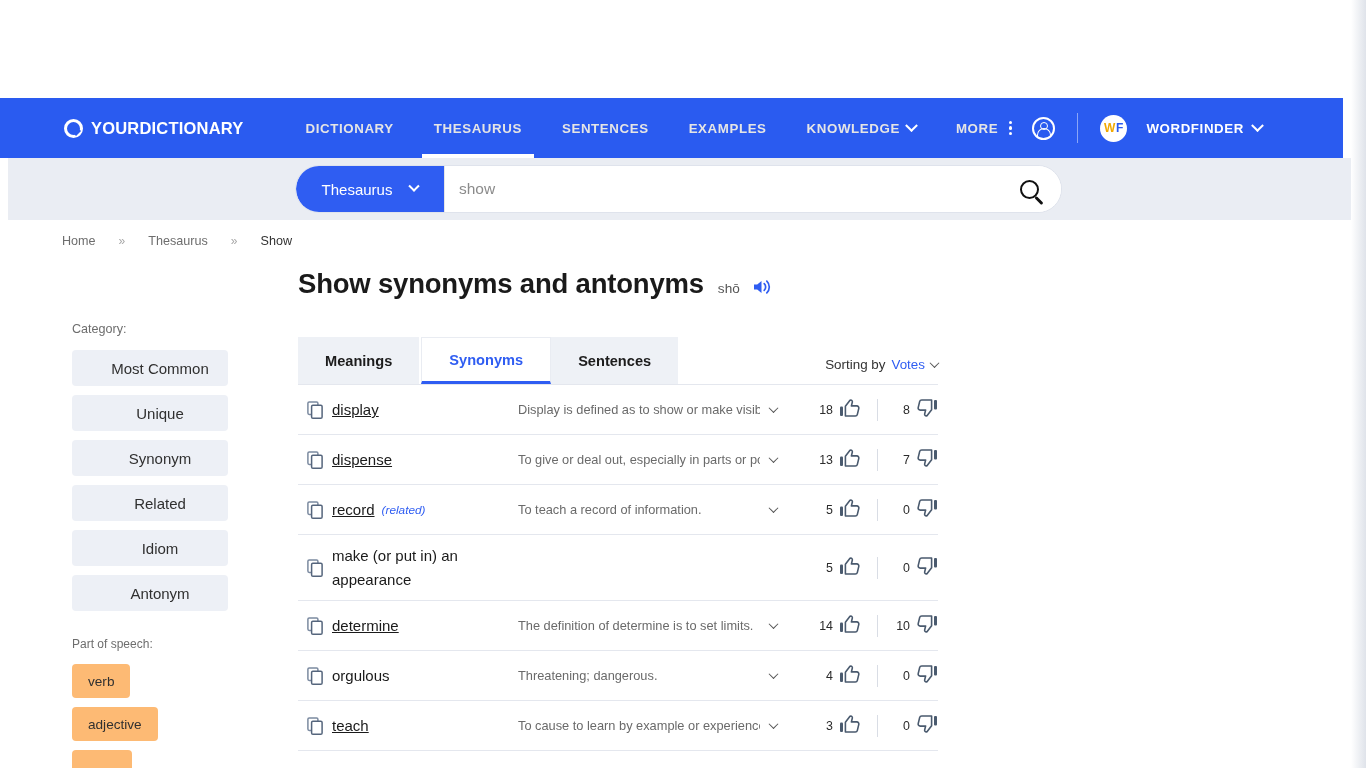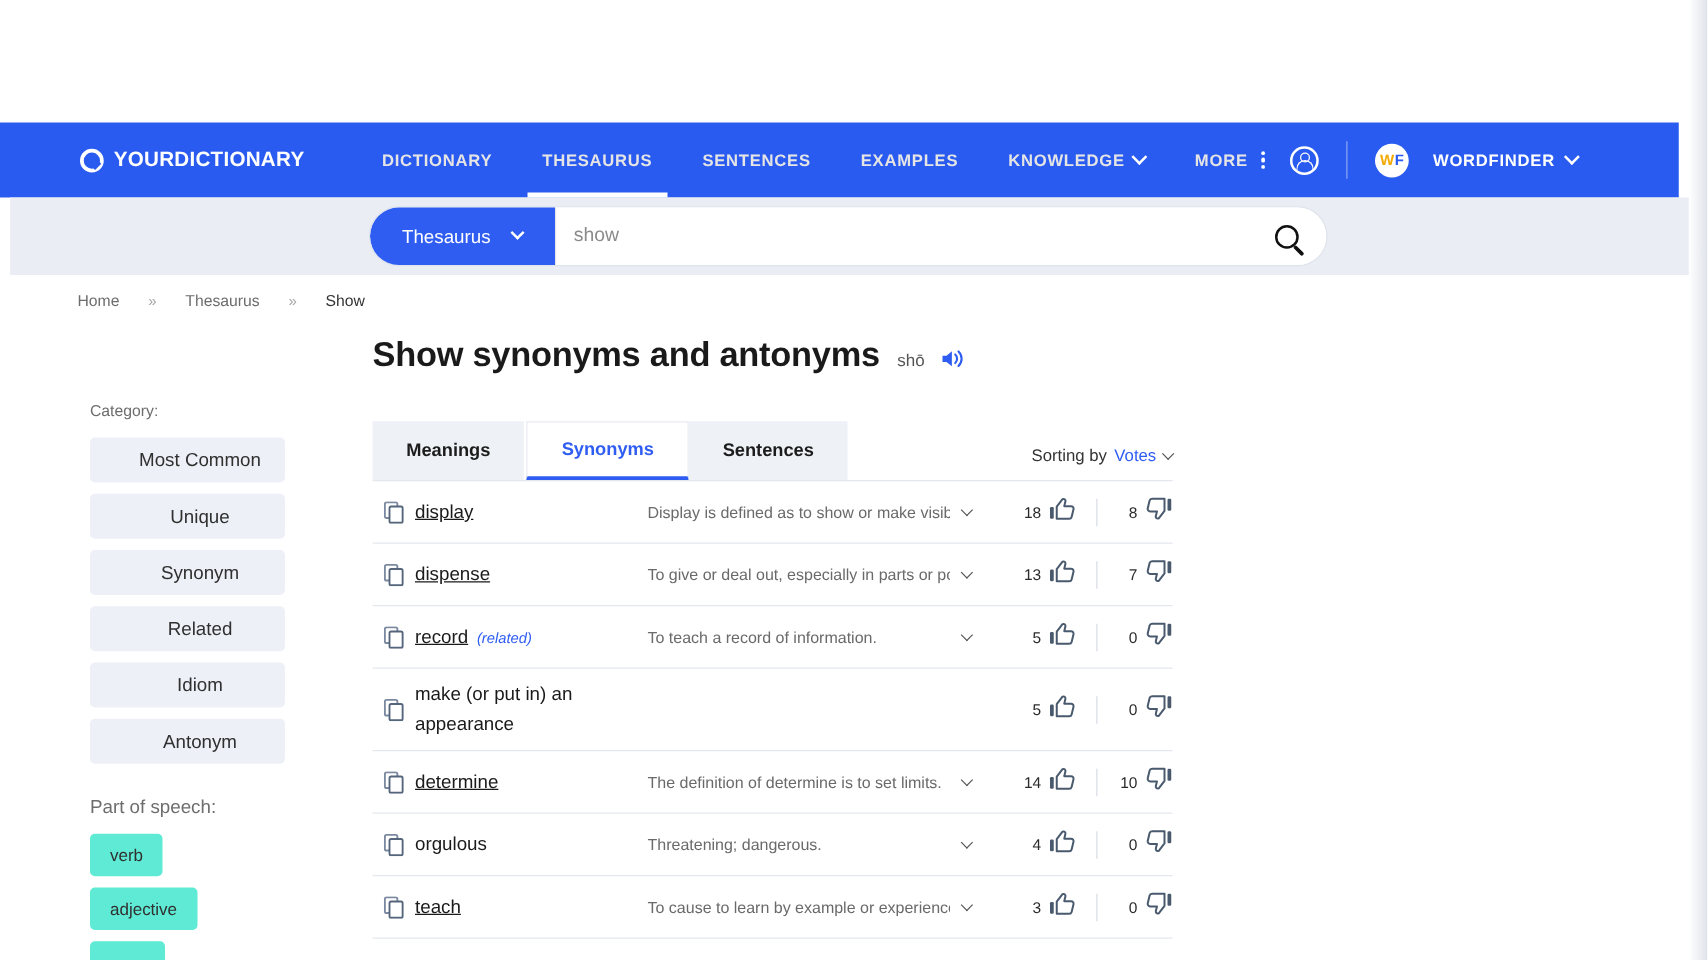--- a/index.html
+++ b/index.html
@@ -106,23 +106,23 @@
   .breadcrumb .cur{ color:#333; }
 
   
   .sidebar { position:absolute; left:72px; top:322px; width:156px; }
   .side-label{ font-size:12.6px; color:#6d6d6d; margin-bottom:14px; }
   .chip {
     width:156px; height:36px; background:#edf0f6; border-radius:4px;
     display:flex; align-items:center; justify-content:center;
     font-size:15px; color:#303030; margin-bottom:9px; cursor:pointer;padding-left:20px;
   }
-  .pos-label{ font-size:15px; color:#6d6d6d; margin:26px 0 13px; }
+  .pos-label{ font-size:12px; color:#6d6d6d; margin:26px 0 13px; }
   .chip-sm {
-    height:34px; background:#5eead4; border-radius:4px; display:inline-flex;
+    height:34px; background:#fdba74; border-radius:4px; display:inline-flex;
     align-items:center; padding:0 16px; font-size:13.6px; color:#303030;
     margin-bottom:9px; cursor:pointer;
   }
   .chip-row{ display:flex; }
 
   
   .main { position:absolute; left:298px; top:268px; width:640px; }
   .title-row{ display:flex; align-items:baseline; gap:14px; }
   h1 { font-size:27.5px; color:#1a1a1a; font-weight:bold; letter-spacing:-.2px; }
   .pron { font-size:13.6px; color:#555; }

